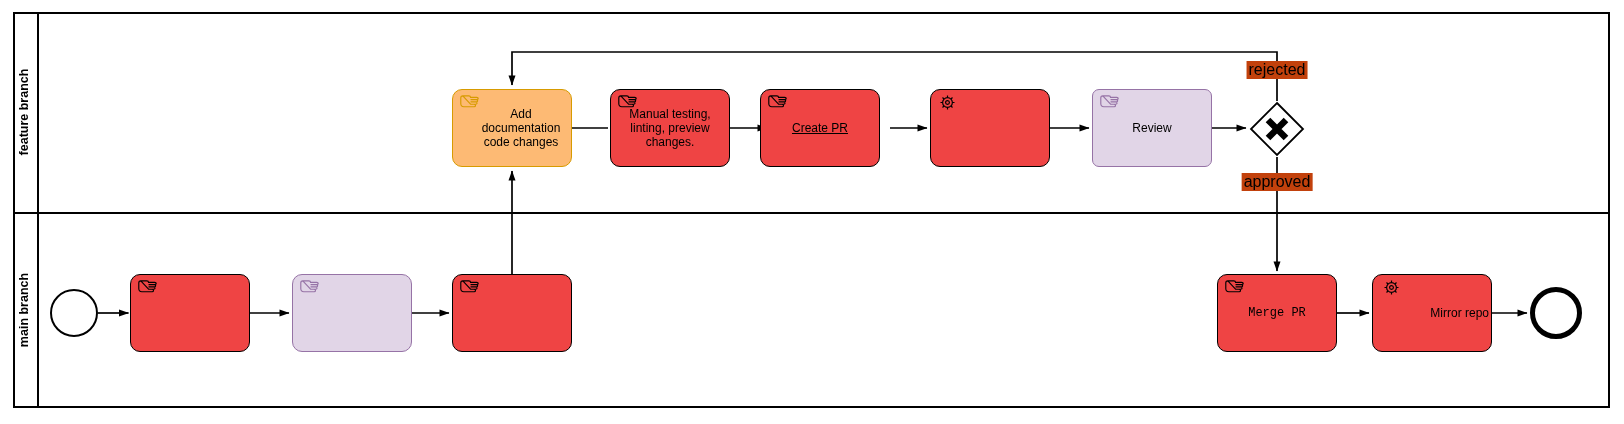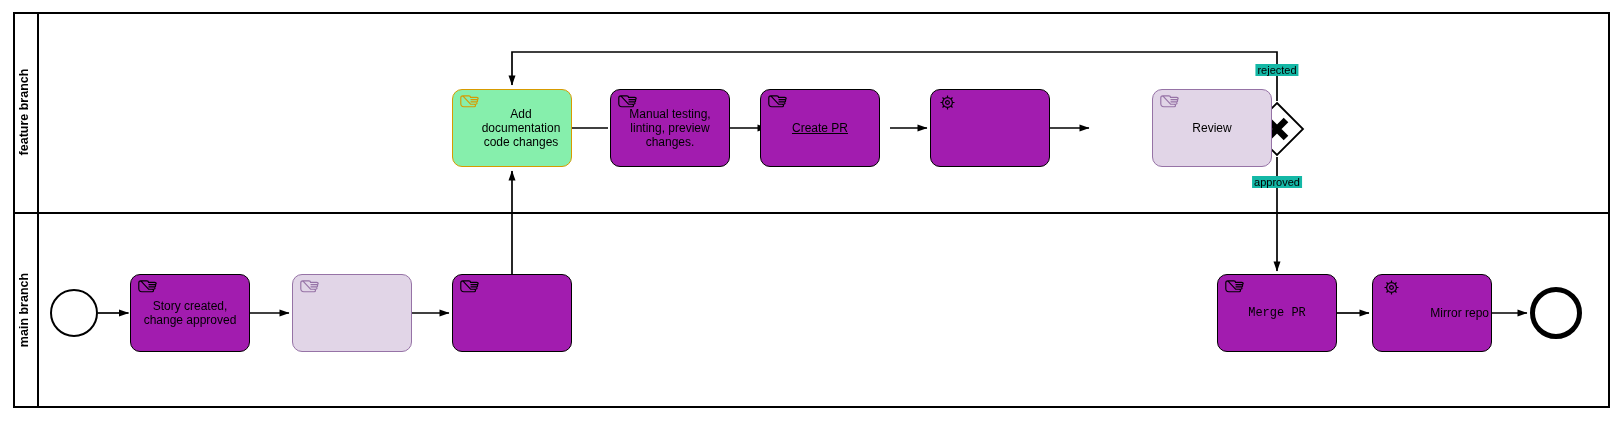--- a/index.html
+++ b/index.html
@@ -9,39 +9,39 @@
   }
   
   .pool{position:absolute;left:13px;top:12px;width:1597px;height:396px;
         border:2px solid #000;box-sizing:border-box;background:#fff;}
   .lane-strip-line{position:absolute;left:22px;top:0;bottom:0;width:1.5px;background:#000;}
   .lane-divider{position:absolute;left:0;right:0;top:198px;height:1.5px;background:#000;}
   .lane-label{position:absolute;transform:translate(-50%,-50%) rotate(-90deg);
         font-weight:bold;font-size:12.5px;white-space:nowrap;}
   
   .task{position:absolute;width:120px;height:78px;box-sizing:border-box;
-        border:1.6px solid #000;border-radius:10px;background:#a21caf;
+        border:1.6px solid #000;border-radius:10px;background:#ef4444;
         display:flex;align-items:center;justify-content:center;
         text-align:center;font-size:12px;line-height:1.17;padding:3px 2px;}
-  .task--orange{background:#86efac;border-color:#d79b00;padding-left:20px;}
+  .task--orange{background:#fdba74;border-color:#d79b00;padding-left:20px;}
   .task--purple{background:#e1d5e7;border-color:#9673a6;}
   .task-icon{position:absolute;top:4px;left:6px;width:21px;height:16px;color:#000;}
   .task--orange .task-icon{color:#d79b00;}
   .task--purple .task-icon{color:#9673a6;}
   .task-label{width:100%;}
   
   .event{position:absolute;border-radius:50%;background:#fff;box-sizing:border-box;}
   .event--start{left:50px;top:289px;width:48px;height:48px;border:2.2px solid #000;}
   .event--end{left:1530px;top:287px;width:52px;height:52px;border:5px solid #000;}
   
   .gateway{position:absolute;left:1249px;top:101px;}
   
   .edges{position:absolute;left:0;top:0;}
   .edge-label{position:absolute;transform:translate(-50%,-50%);
-        font-size:11px;background:#14b8a6;padding:0 2px;white-space:nowrap;}
+        font-size:16px;background:#c2410c;padding:0 2px;white-space:nowrap;}
 </style>
 </head>
 <body>
 
 <div class="pool">
   <div class="lane-strip-line"></div>
   <div class="lane-divider"></div>
 </div>
 <div class="lane-label" style="left:24px;top:112px;">feature branch</div>
 <div class="lane-label" style="left:24px;top:310px;">main branch</div>
@@ -112,36 +112,35 @@
     <svg viewBox="0 0 16 16" width="17" height="17">
         <g fill="none" stroke="currentColor" stroke-width="1.1">
           <circle cx="8" cy="8" r="4.6"></circle>
           <circle cx="8" cy="8" r="1.8"></circle>
           <path d="M8 1.4 V3.4 M12.7 3.3 L11.3 4.7 M14.6 8 H12.6 M12.7 12.7 L11.3 11.3 M8 14.6 V12.6 M3.3 12.7 L4.7 11.3 M1.4 8 H3.4 M3.3 3.3 L4.7 4.7"></path>
         </g>
       </svg>
   </span>
 </div>
 
-<div class="task task--purple" style="left:1152px;top:89px;">
+<div class="task task--purple" style="left:1092px;top:89px;border-radius:7px;">
   <span class="task-icon">
     <svg viewBox="0 0 20 14" width="21" height="15">
         <path d="M3.6 1.7 L9.4 1.7 Q11 1.7 11 3.1 L16.9 3.1 Q18.3 3.1 18.3 4.2 Q18.3 5.2 16.9 5.2 L11 5.2 M11 5.2 L16.4 5.2 Q17.8 5.2 17.8 6.3 Q17.8 7.4 16.4 7.4 L11 7.4 M11 7.4 L15.9 7.4 Q17.2 7.4 17.2 8.5 Q17.2 9.6 15.9 9.6 L11 9.6 M11 9.6 L14.4 9.6 Q15.7 9.6 15.7 10.8 Q15.7 12 14.4 12 L4.6 12 Q1.7 12 1.7 9 L1.7 3.6 Q1.7 1.7 3.6 1.7 Z" fill="none" stroke="currentColor" stroke-width="1.1" stroke-linejoin="round"></path>
       </svg>
   </span>
   <div class="task-label">Review</div>
 </div>
 
 <div class="task" style="left:130px;top:274px;">
   <span class="task-icon">
     <svg viewBox="0 0 20 14" width="21" height="15">
         <path d="M3.6 1.7 L9.4 1.7 Q11 1.7 11 3.1 L16.9 3.1 Q18.3 3.1 18.3 4.2 Q18.3 5.2 16.9 5.2 L11 5.2 M11 5.2 L16.4 5.2 Q17.8 5.2 17.8 6.3 Q17.8 7.4 16.4 7.4 L11 7.4 M11 7.4 L15.9 7.4 Q17.2 7.4 17.2 8.5 Q17.2 9.6 15.9 9.6 L11 9.6 M11 9.6 L14.4 9.6 Q15.7 9.6 15.7 10.8 Q15.7 12 14.4 12 L4.6 12 Q1.7 12 1.7 9 L1.7 3.6 Q1.7 1.7 3.6 1.7 Z" fill="none" stroke="currentColor" stroke-width="1.1" stroke-linejoin="round"></path>
       </svg>
   </span>
-  <div class="task-label">Story created, change approved</div>
 </div>
 
 <div class="task task--purple" style="left:292px;top:274px;">
   <span class="task-icon">
     <svg viewBox="0 0 20 14" width="21" height="15">
         <path d="M3.6 1.7 L9.4 1.7 Q11 1.7 11 3.1 L16.9 3.1 Q18.3 3.1 18.3 4.2 Q18.3 5.2 16.9 5.2 L11 5.2 M11 5.2 L16.4 5.2 Q17.8 5.2 17.8 6.3 Q17.8 7.4 16.4 7.4 L11 7.4 M11 7.4 L15.9 7.4 Q17.2 7.4 17.2 8.5 Q17.2 9.6 15.9 9.6 L11 9.6 M11 9.6 L14.4 9.6 Q15.7 9.6 15.7 10.8 Q15.7 12 14.4 12 L4.6 12 Q1.7 12 1.7 9 L1.7 3.6 Q1.7 1.7 3.6 1.7 Z" fill="none" stroke="currentColor" stroke-width="1.1" stroke-linejoin="round"></path>
       </svg>
   </span>
 </div>
 

